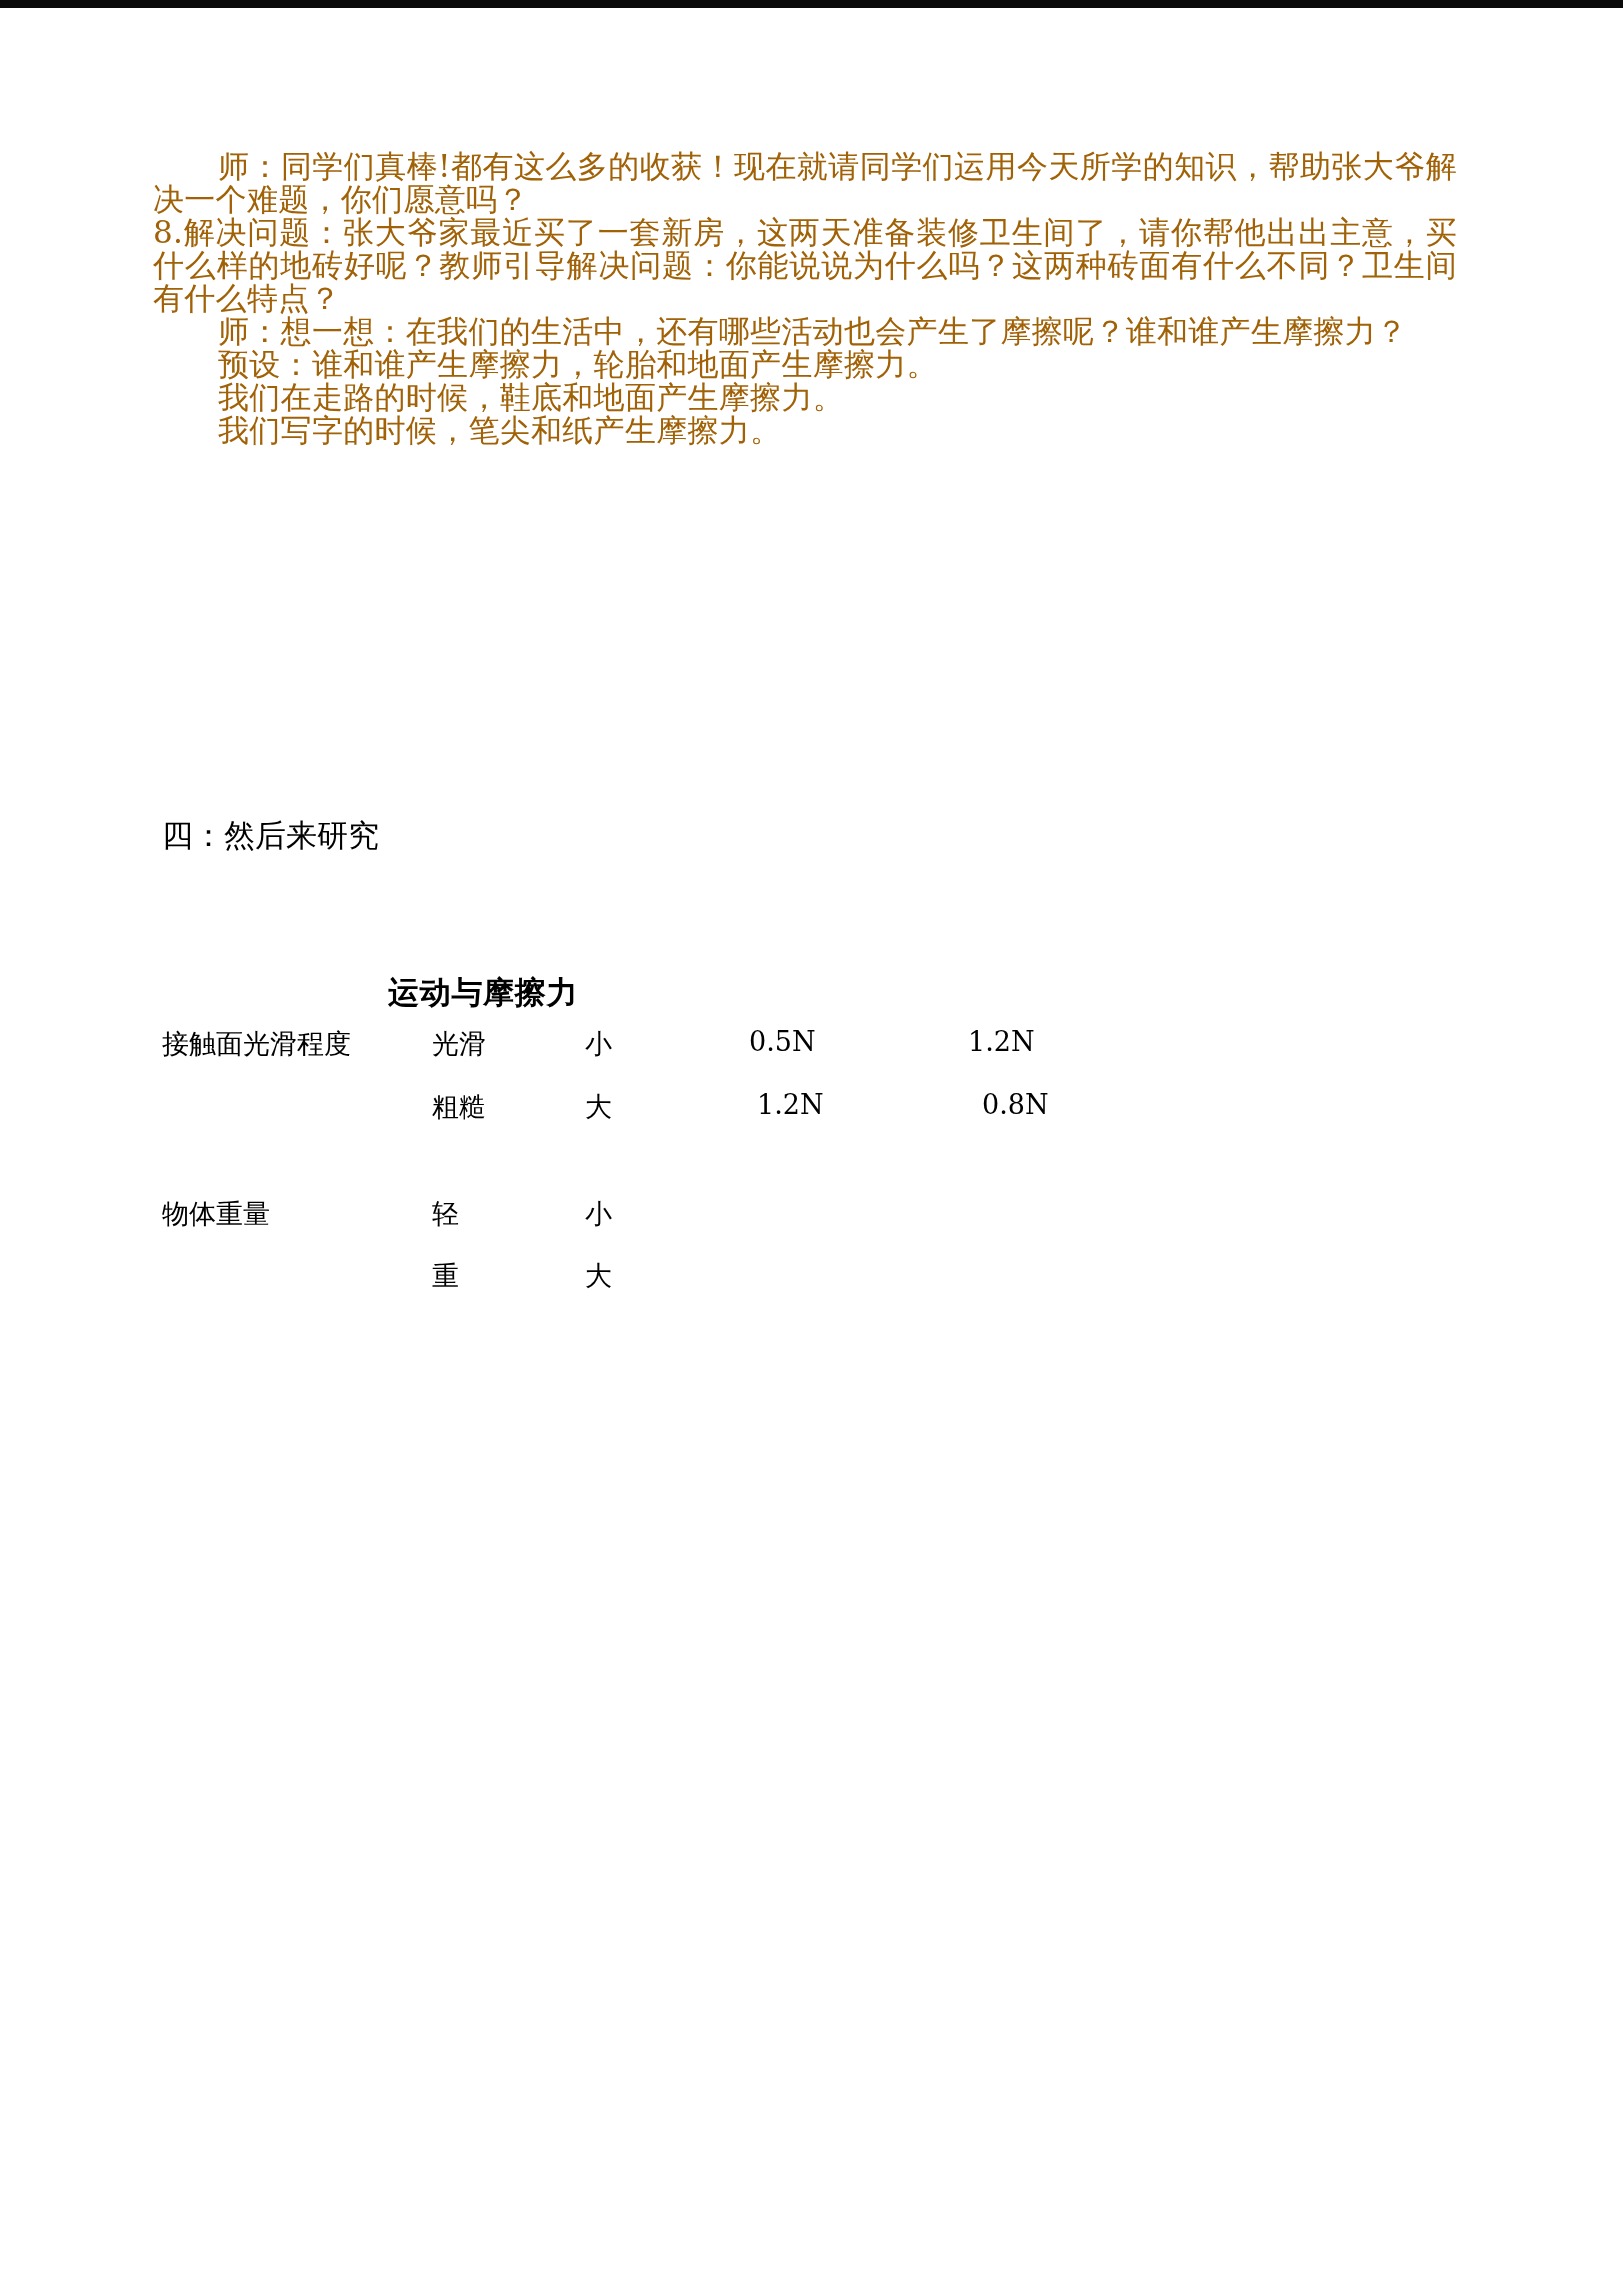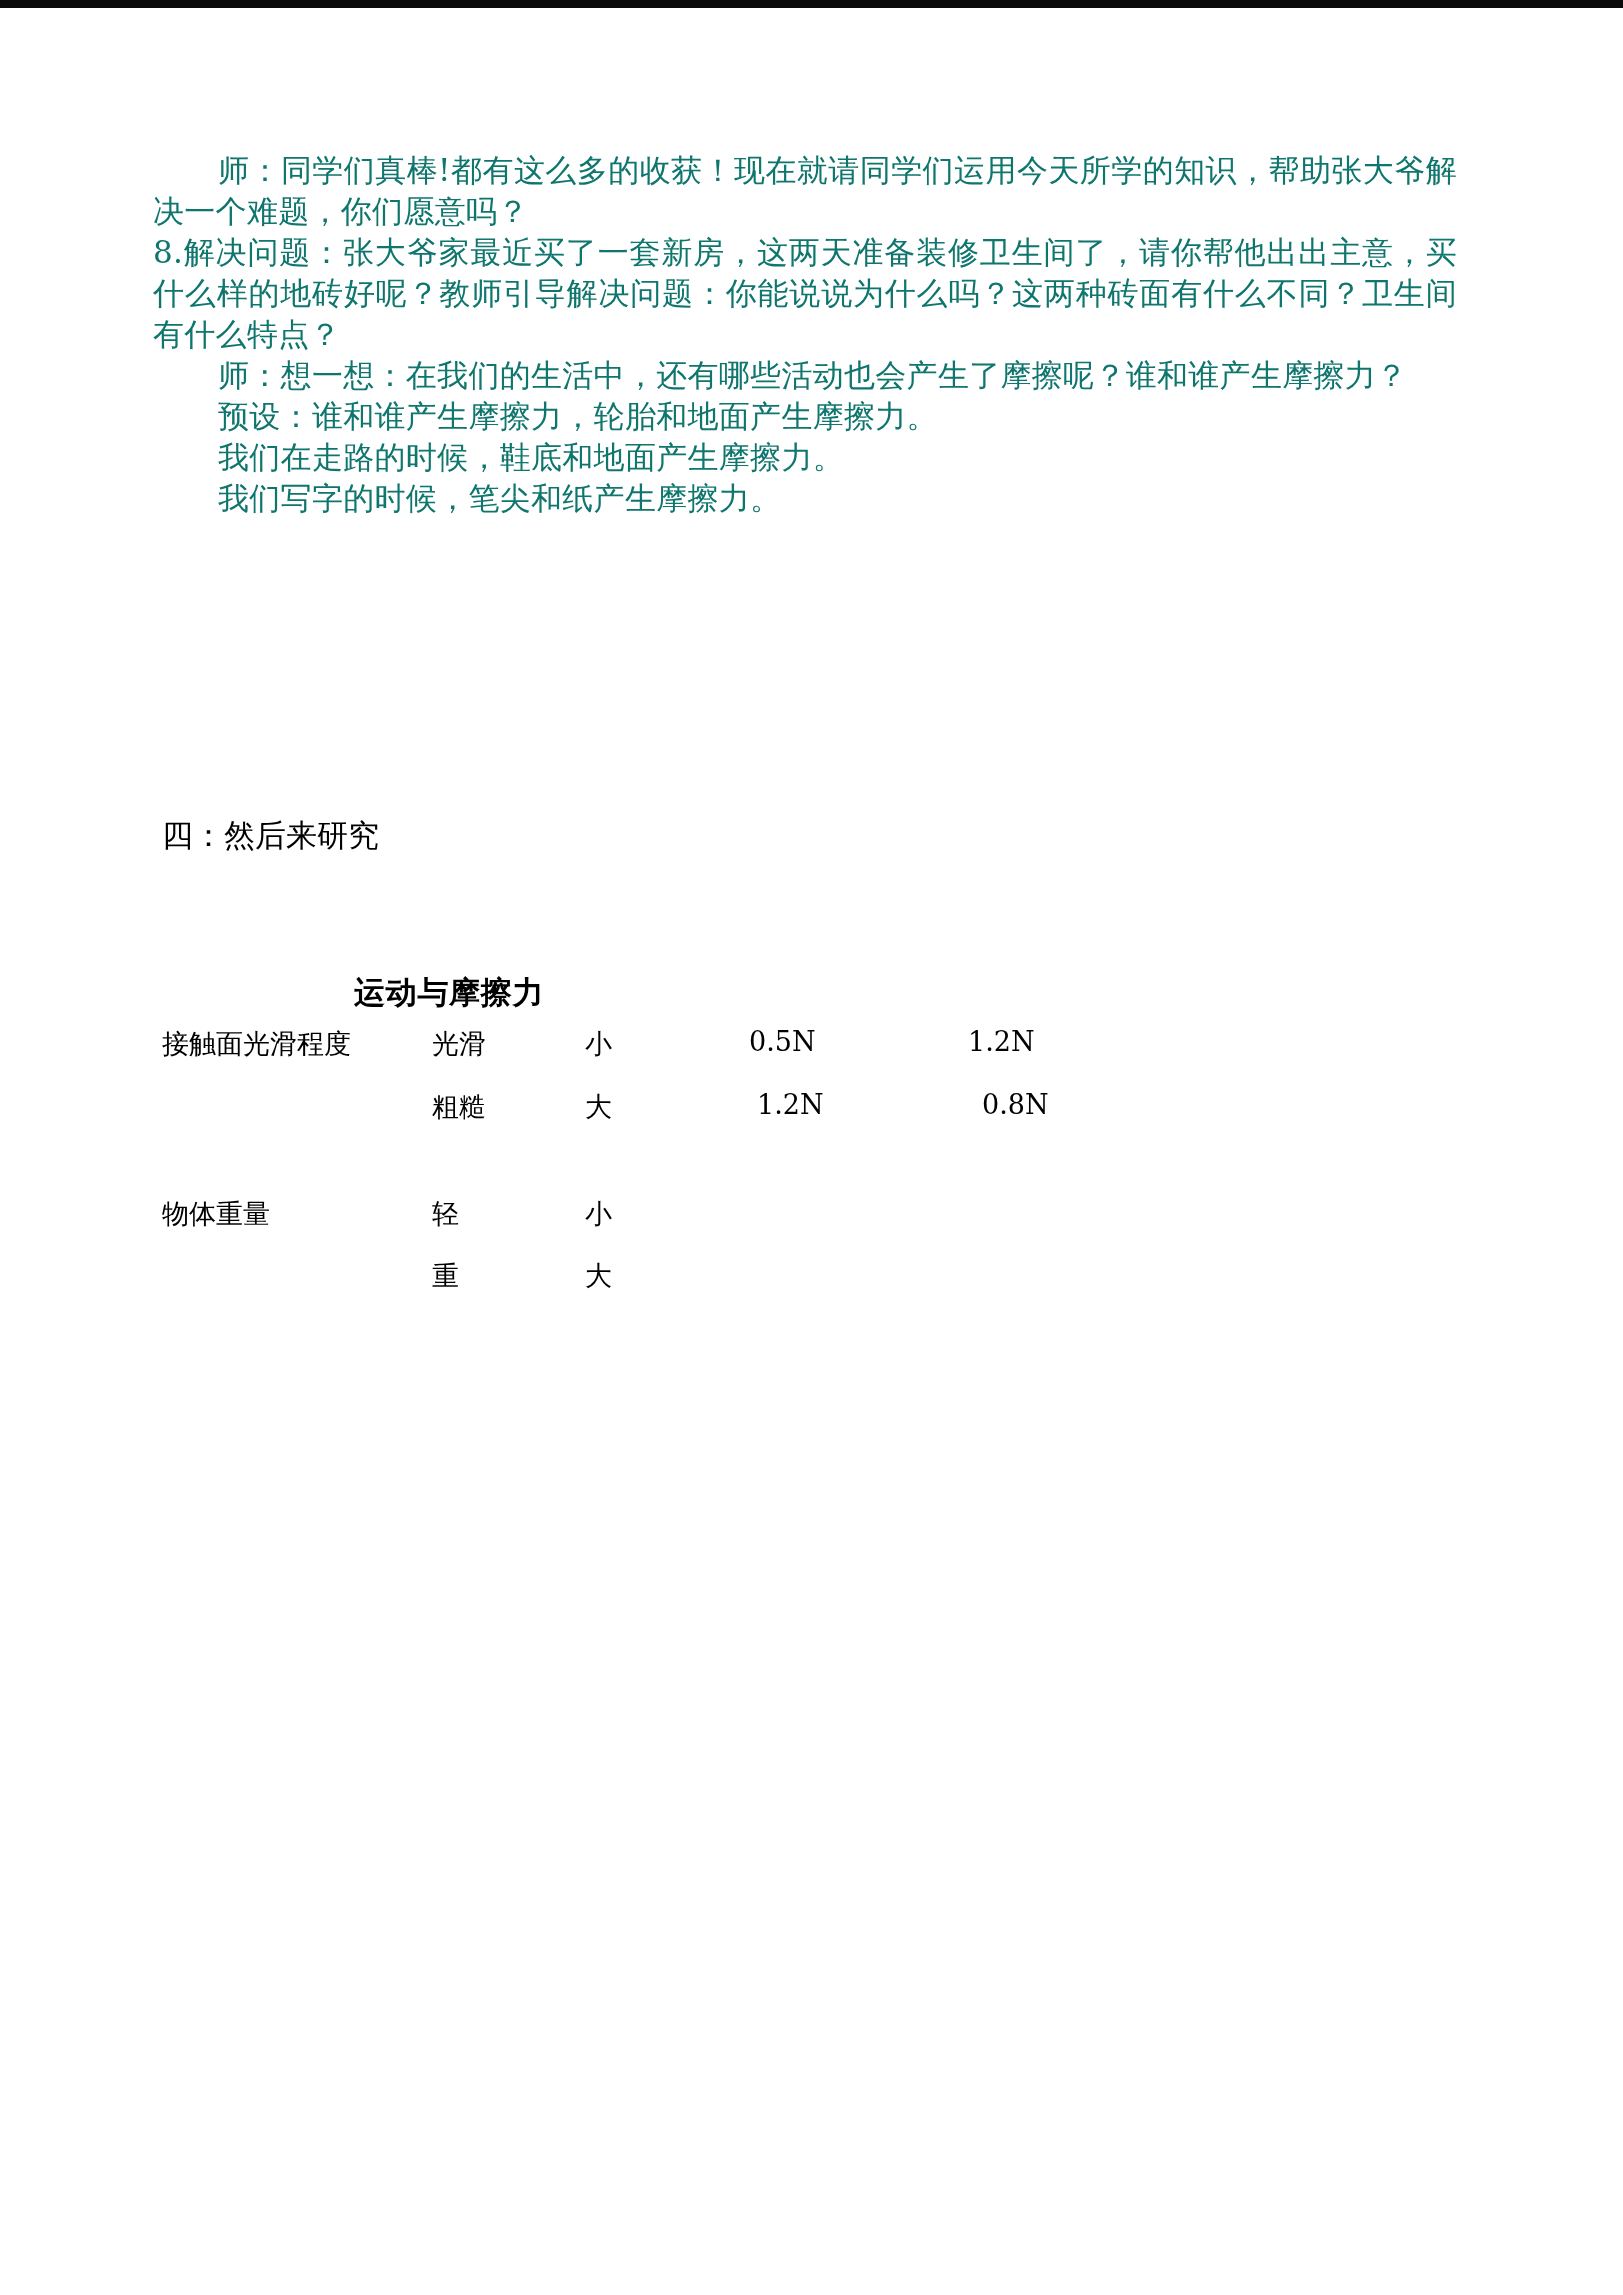--- a/index.html
+++ b/index.html
@@ -27,22 +27,22 @@
   }
   .body-block {
     position: absolute;
     left: 153px;
     top: 150px;
     width: 1304px;
   }
   p.para {
     margin: 0 0 0 0;
     font-size: 31px;
-    line-height: 41px;
-    color: #0f766e;
+    line-height: 33px;
+    color: #a16207;
     text-align: justify;
     text-justify: inter-ideograph;
     letter-spacing: 0.3px;
   }
   p.indent-2 { text-indent: 65px; }
   p.indent-0 { text-indent: 0; }
 
   .section-head {
     position: absolute;
     left: 162px;
@@ -59,21 +59,21 @@
     left: 0;
     top: 0;
     width: 1623px;
     height: 2295px;
     pointer-events: none;
   }
   .board > * { pointer-events: auto; }
 
   .board-title {
     position: absolute;
-    left: 354px;
+    left: 388px;
     top: 972px;
     font-size: 31px;
     font-weight: bold;
     color: #000000;
     letter-spacing: 0.7px;
   }
   .cell {
     position: absolute;
     font-size: 27px;
     color: #000000;

